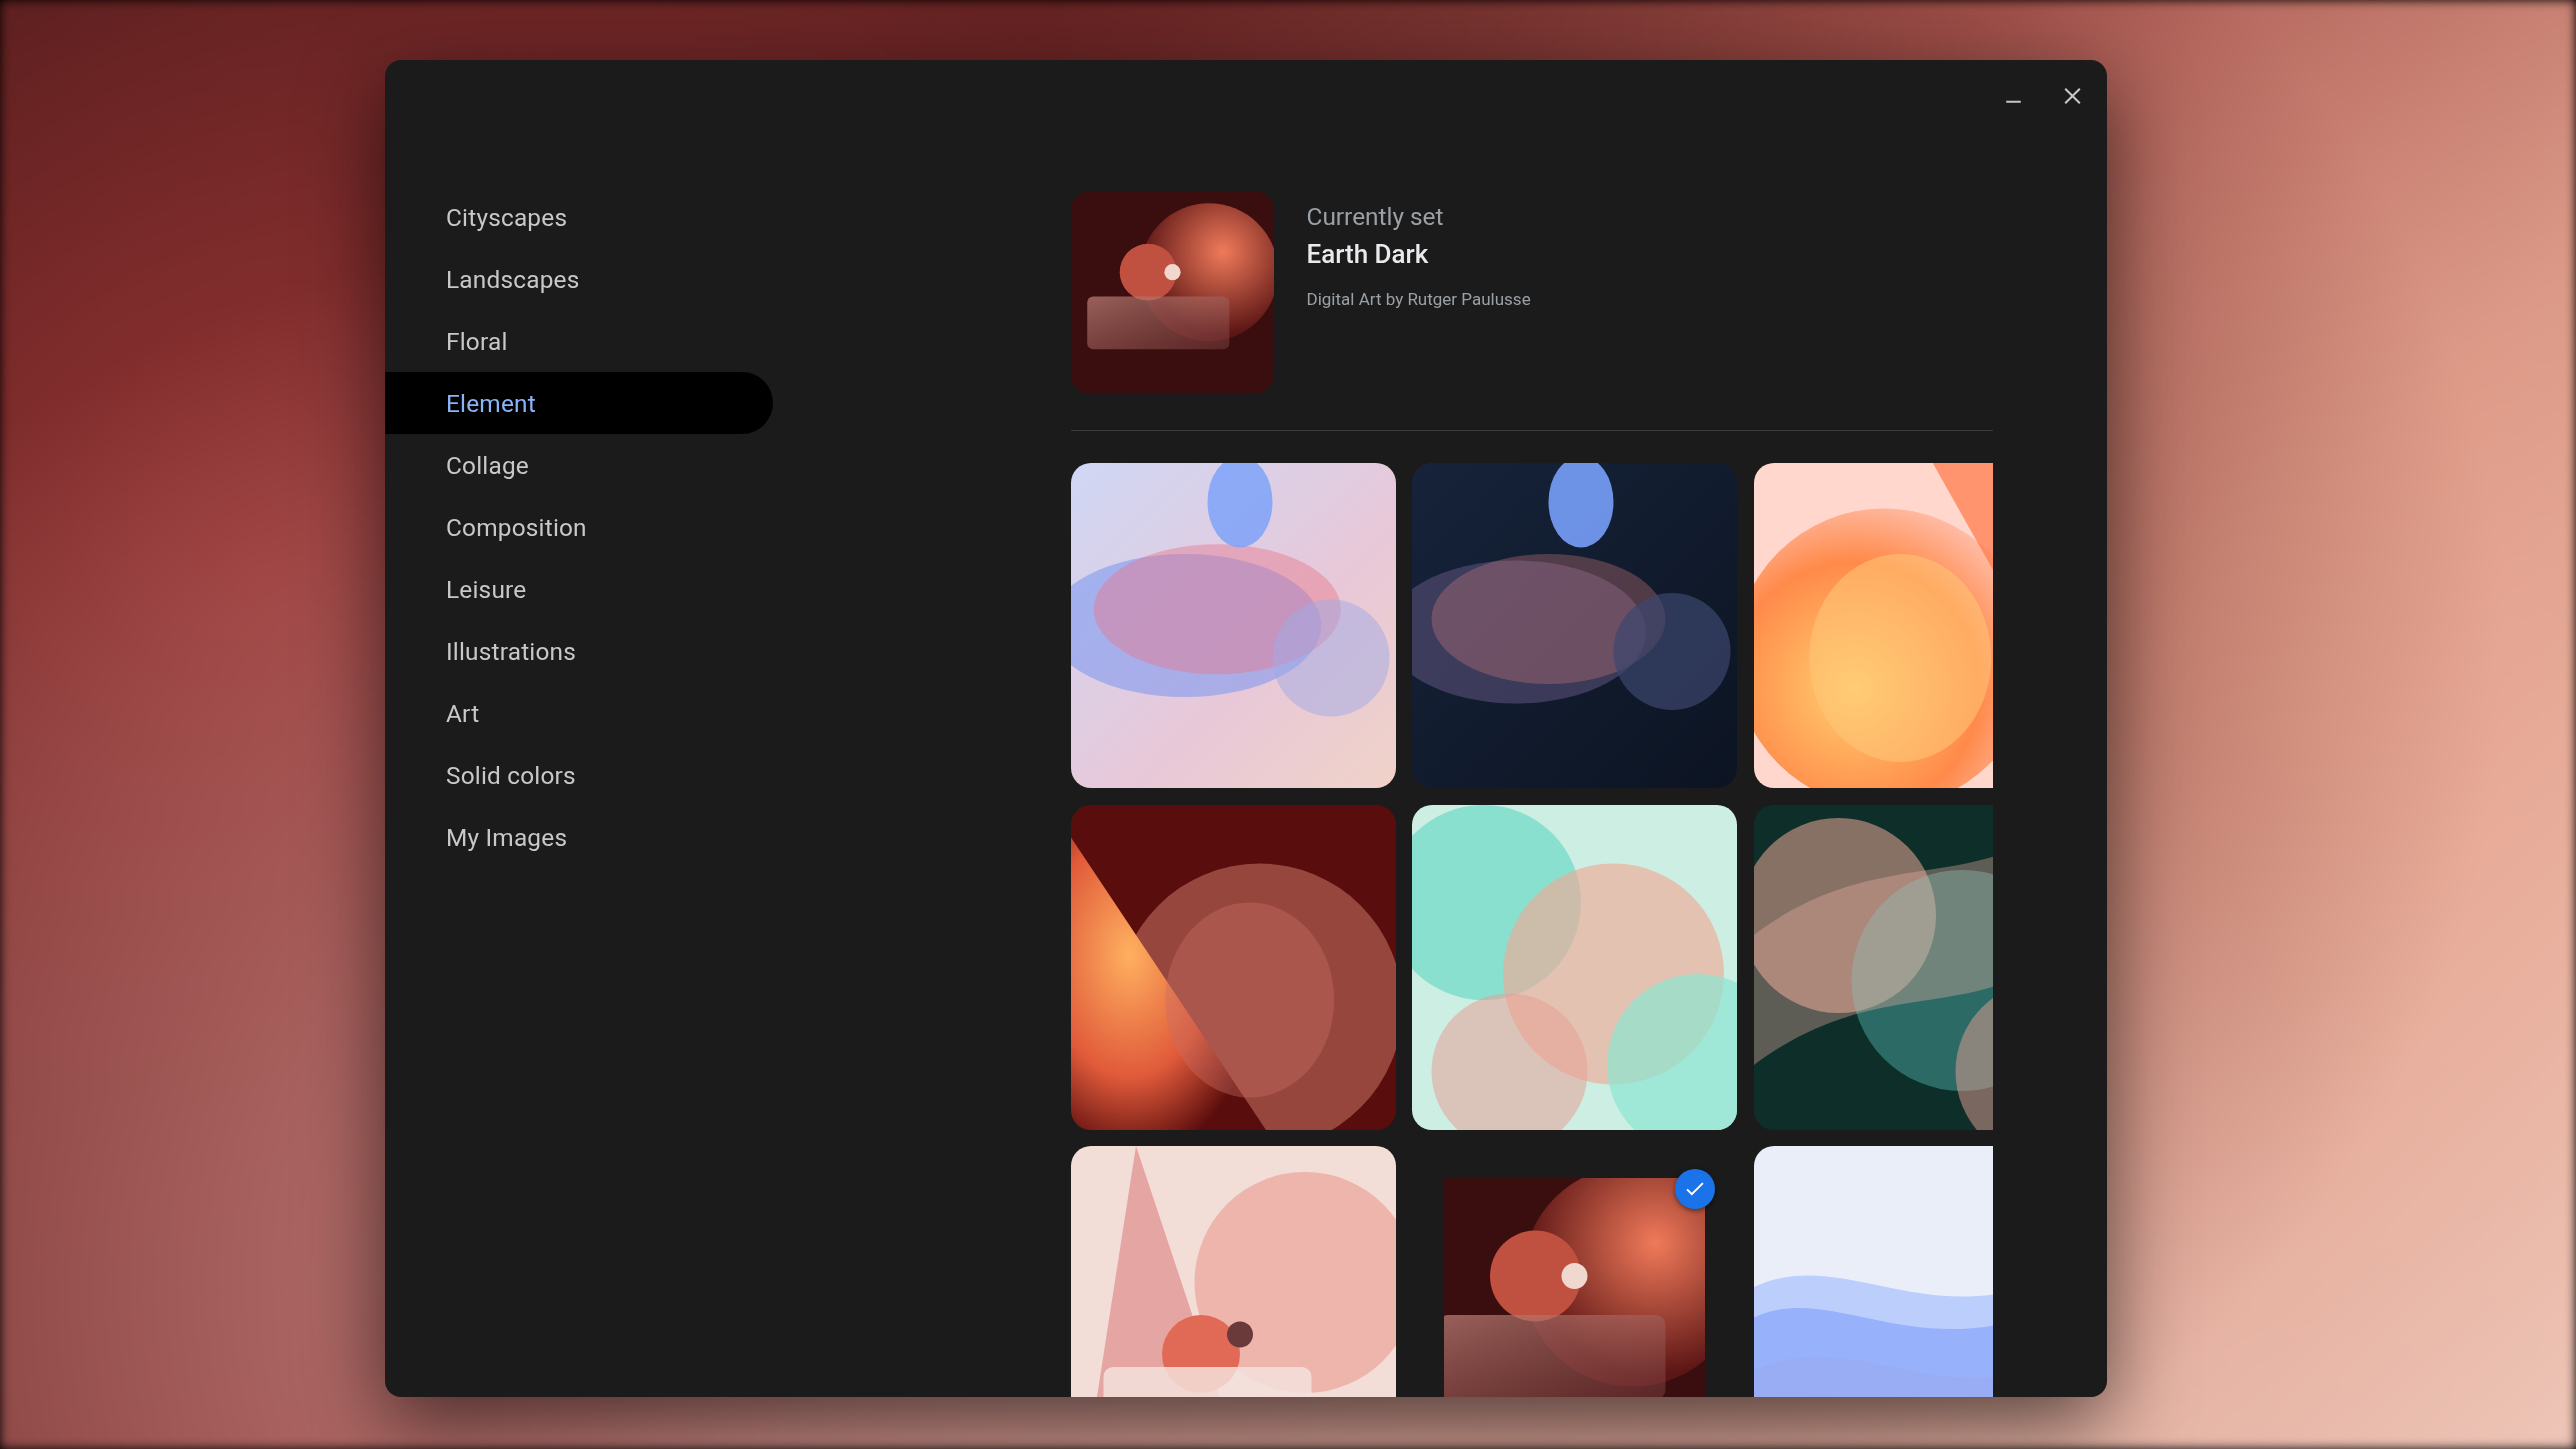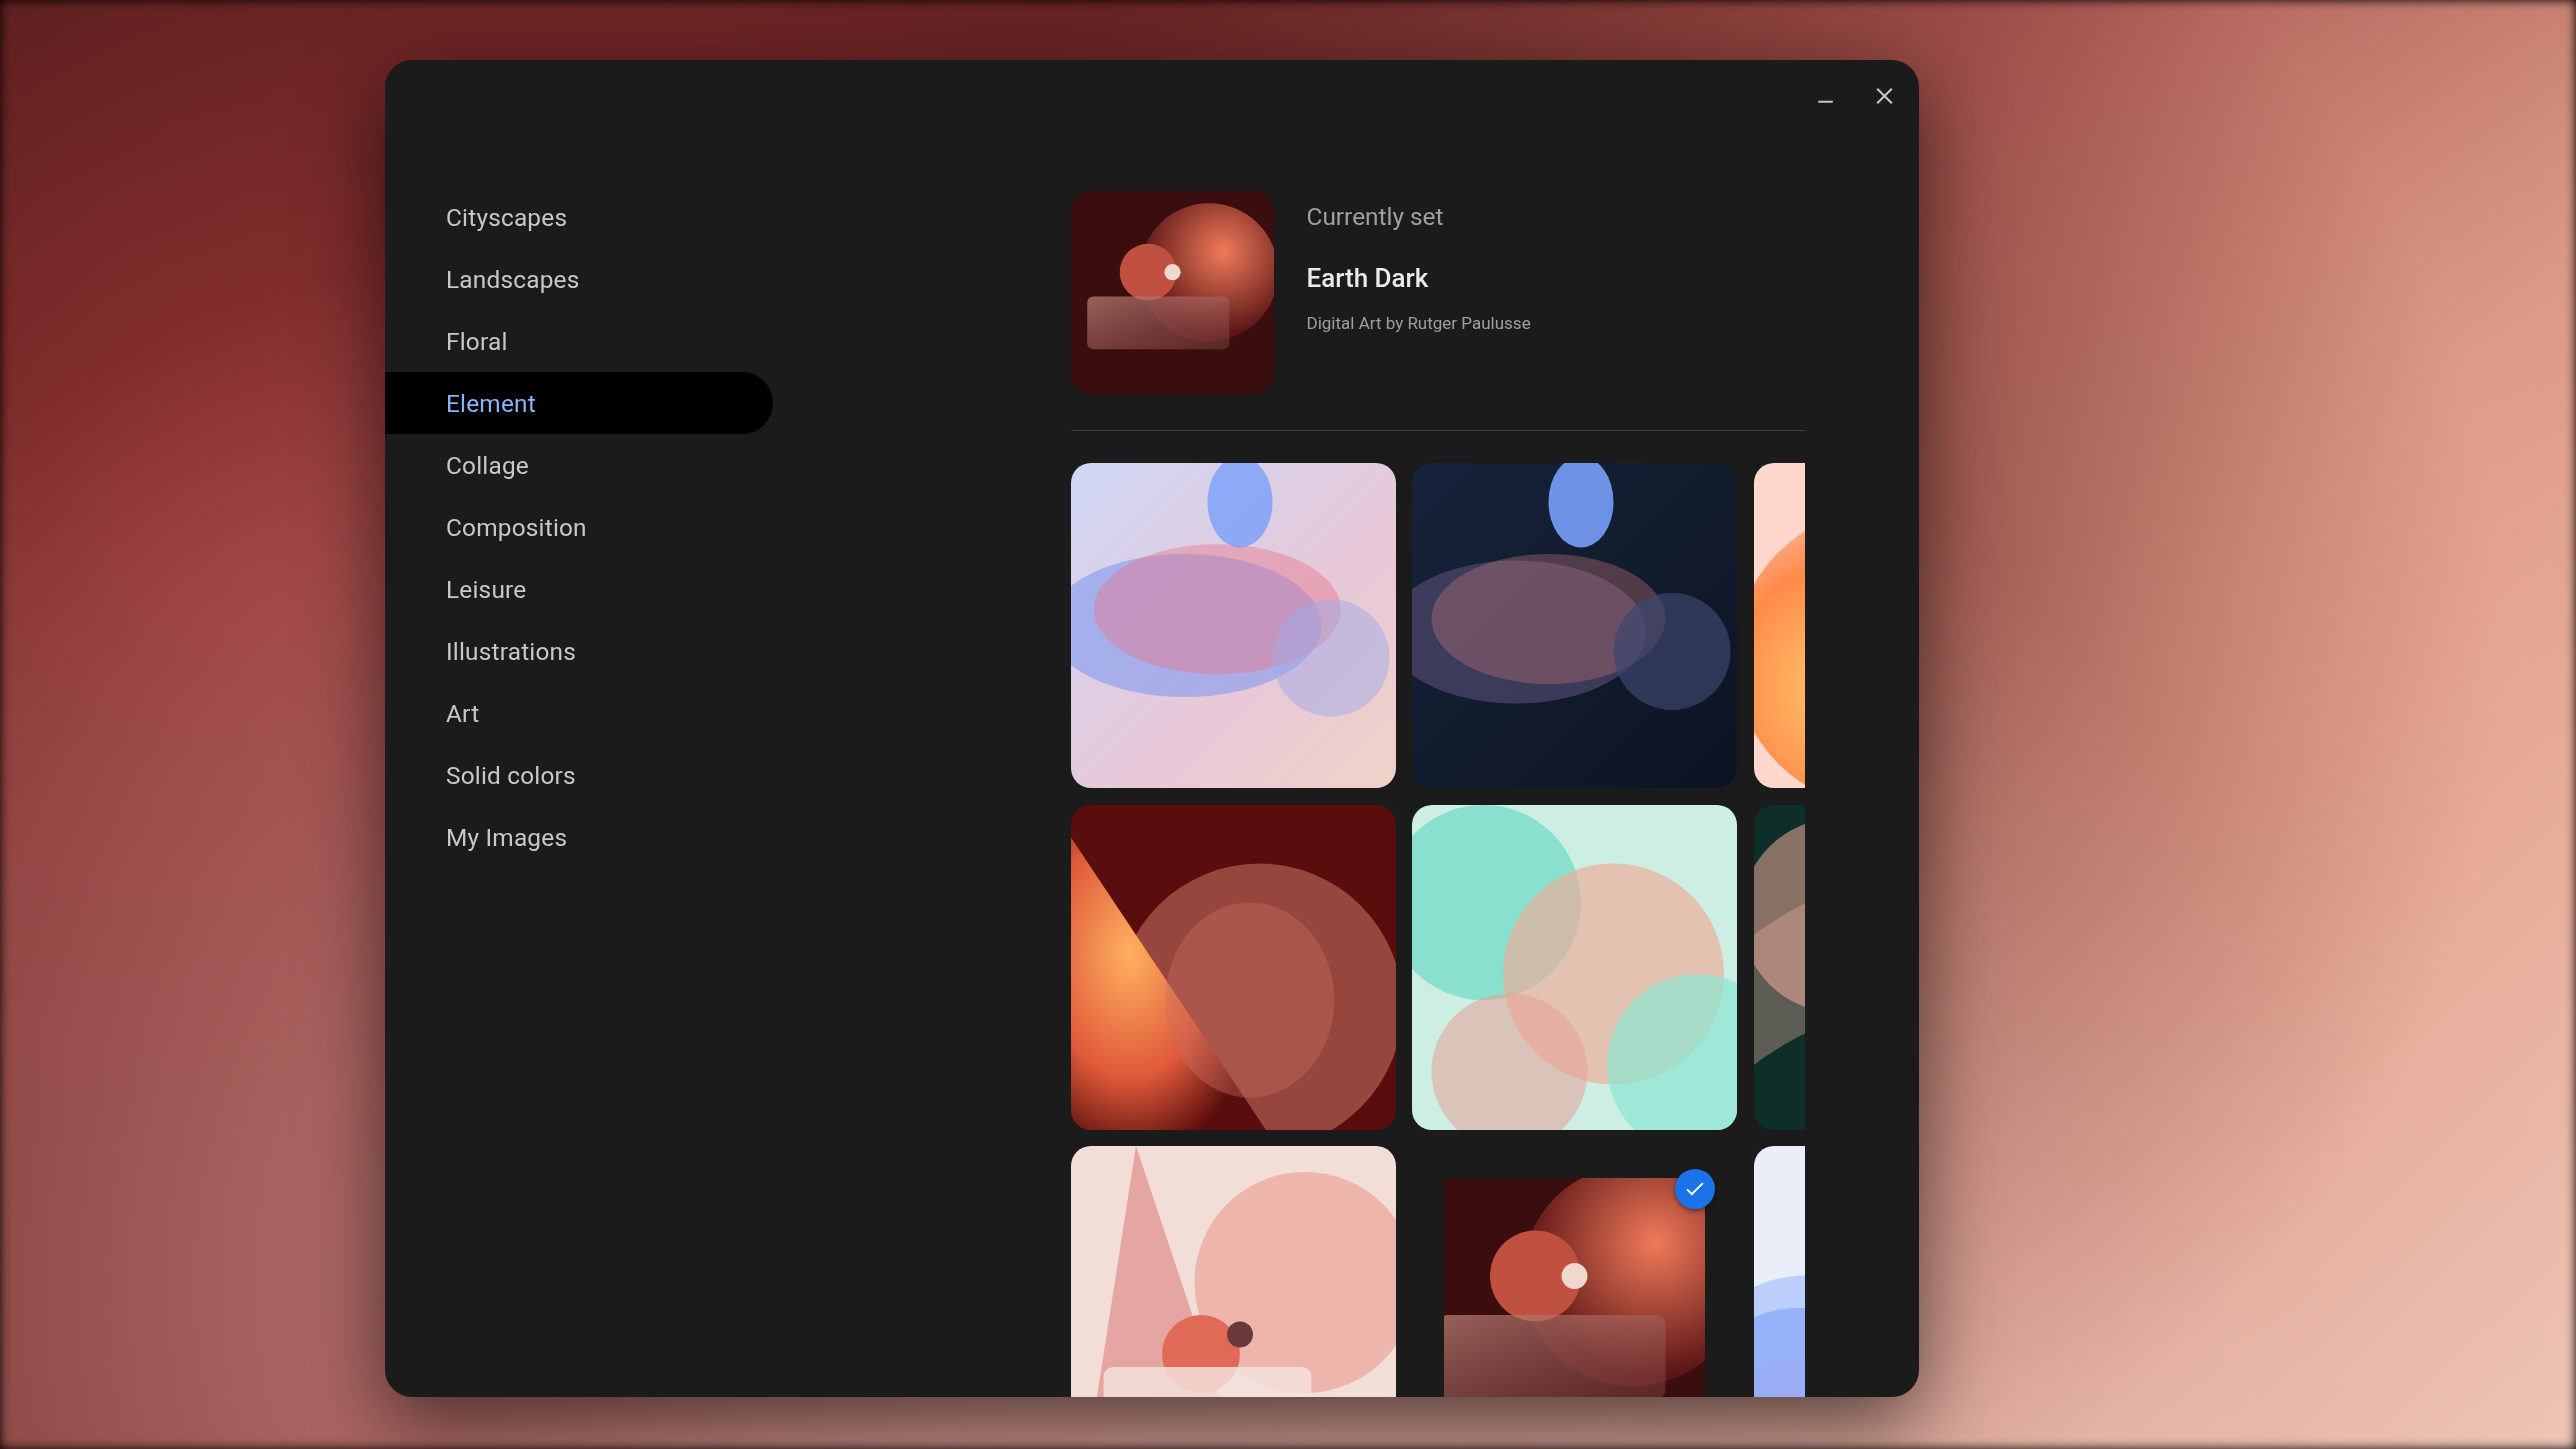--- a/index.html
+++ b/index.html
@@ -29,24 +29,24 @@
     position:absolute;
     inset:0;
     background:
       radial-gradient(ellipse at 35% 85%, rgba(235,205,195,.55), rgba(235,205,195,0) 60%),
       radial-gradient(circle at 60% 45%, rgba(90,25,25,.7), rgba(90,25,25,0) 55%);
   }
   .window {
     position: absolute;
     left: 385px;
     top: 60px;
-    width: 1534px;
+    width: 1722px;
     height: 1337px;
     background: #1b1b1b;
-    border-radius: 27px;
+    border-radius: 16px;
     overflow: hidden;
     box-shadow: 0 27px 81px rgba(0,0,0,.6);
   }
   .titlebar {
     position: absolute;
     top: 18px;
     right: 18px;
     display: flex;
     gap: 27px;
     align-items: center;
@@ -104,21 +104,21 @@
   .current-thumb svg { width:100%; height:100%; display:block; }
   .current-meta { padding-top: 10.8px; }
   .current-meta .label {
     color: #9aa0a6;
     font-size: 24.4px;
   }
   .current-meta .title {
     color: #e8eaed;
     font-size: 26px;
     font-weight: 500;
-    margin-top: 32px;
+    margin-top: 8px;
   }
   .current-meta .subtitle {
     color: #9aa0a6;
     font-size: 17px;
     margin-top: 20px;
   }
   .divider {
     height: 0.9px;
     background: #3c3c3c;
     margin-top: 36px;

